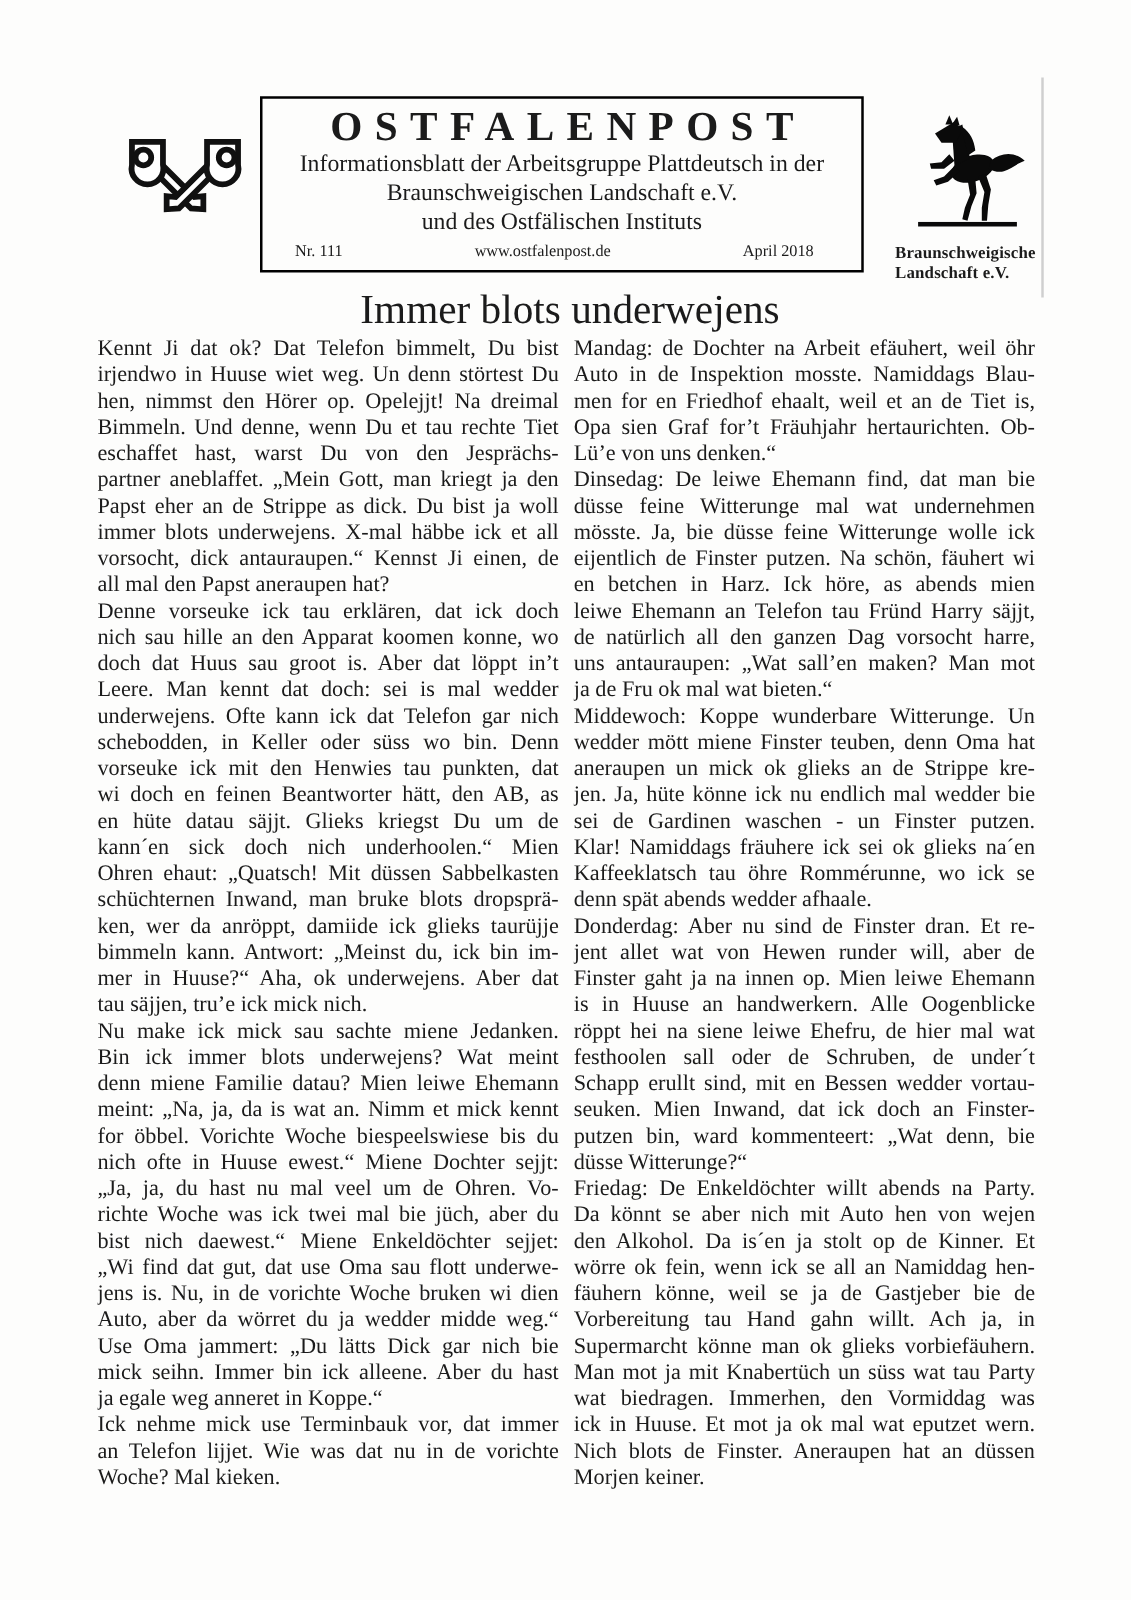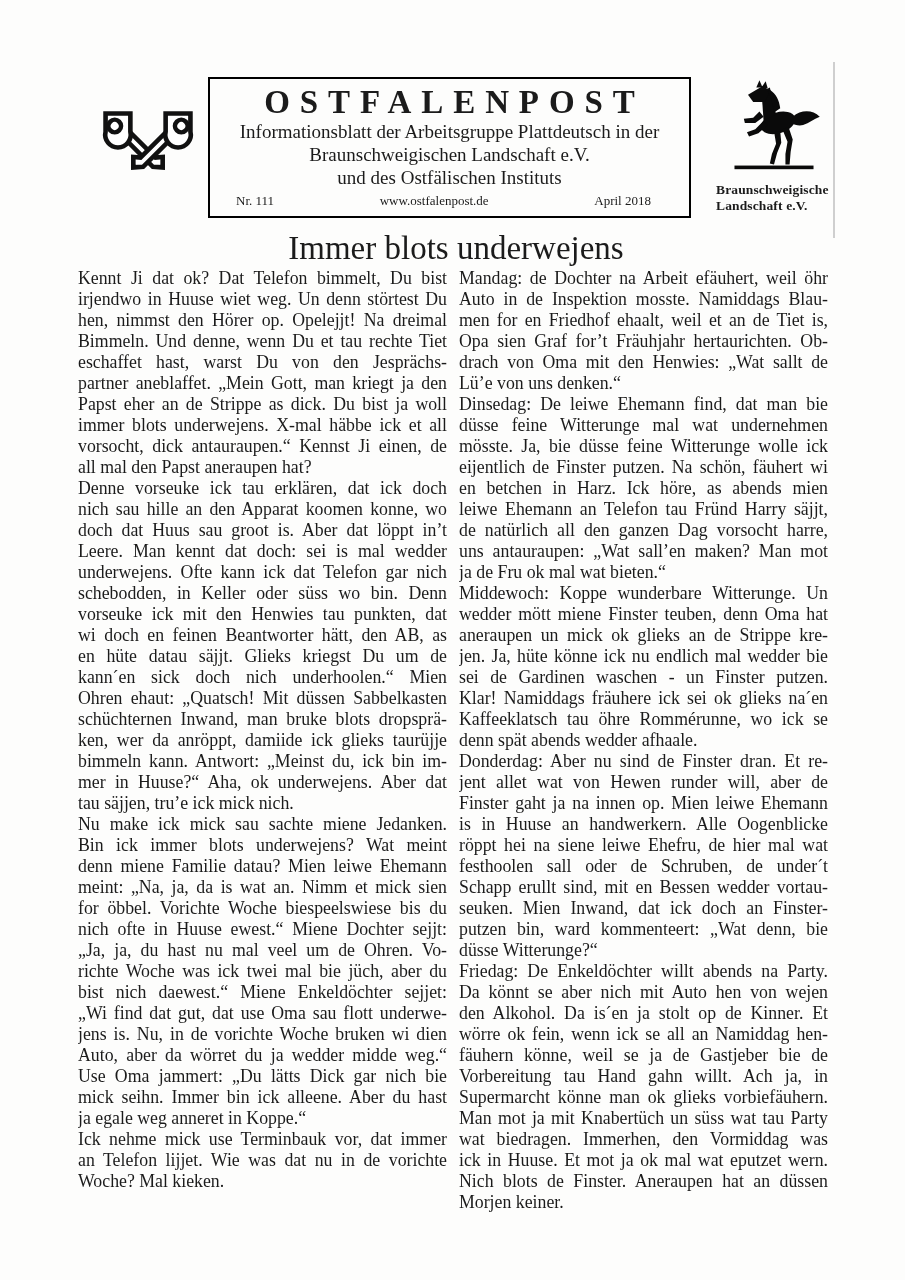--- a/index.html
+++ b/index.html
@@ -8,21 +8,21 @@
   
   .masthead{position:absolute;left:208px;top:77px;width:483px;height:141px;
             border:2px solid #000;box-sizing:border-box;text-align:center;background:#fdfdfc;}
   .masthead-title{margin:5px 0 0 0;font-size:33px;font-weight:bold;letter-spacing:0.30em;
                   text-indent:0.30em;line-height:36px;white-space:nowrap;}
   .masthead-sub{font-size:19px;line-height:23px;}
   .issue-row{display:flex;justify-content:space-between;align-items:baseline;
              padding:1px 38px 0 26px;font-size:13px;line-height:22px;}
   
   .left-logo{position:absolute;left:88px;top:98px;width:120px;height:92px;}
-  .right-logo{position:absolute;left:712px;top:68px;width:124px;}
+  .right-logo{position:absolute;left:712px;top:80px;width:124px;}
   .horse-svg{display:block;margin:0 auto;width:104px;height:114px;}
   .horse-caption{font-size:13.5px;font-weight:bold;line-height:16px;text-align:left;
                  padding-left:4px;letter-spacing:0.01em;}
   .scan-line{position:absolute;left:833px;top:62px;width:2px;height:176px;background:#cfcfcf;}
   
   .article-title{position:absolute;left:78px;top:228px;width:756px;margin:0;
                  font-size:33px;font-weight:normal;text-align:center;line-height:40px;}
   .columns{position:absolute;left:78px;top:268px;display:flex;gap:12px;}
   .col{width:369px;}
   .line{height:21px;overflow:hidden;text-align:justify;font-size:17.8px;line-height:21px;}
@@ -113,42 +113,41 @@
         <div class="line">kann´en sick doch nich underhoolen.“ Mien</div>
         <div class="line">Ohren ehaut: „Quatsch! Mit düssen Sabbelkasten</div>
         <div class="line">schüchternen Inwand, man bruke blots dropsprä-</div>
         <div class="line">ken, wer da anröppt, damiide ick glieks taurüjje</div>
         <div class="line">bimmeln kann. Antwort: „Meinst du, ick bin im-</div>
         <div class="line">mer in Huuse?“ Aha, ok underwejens. Aber dat</div>
         <div class="line last">tau säjjen, tru’e ick mick nich.</div>
         <div class="line">Nu make ick mick sau sachte miene Jedanken.</div>
         <div class="line">Bin ick immer blots underwejens? Wat meint</div>
         <div class="line">denn miene Familie datau? Mien leiwe Ehemann</div>
-        <div class="line">meint: „Na, ja, da is wat an. Nimm et mick sien</div>
+        <div class="line">meint: „Na, ja, da is wat an. Nimm et mick kennt</div>
         <div class="line">for öbbel. Vorichte Woche biespeelswiese bis du</div>
         <div class="line">nich ofte in Huuse ewest.“ Miene Dochter sejjt:</div>
         <div class="line">„Ja, ja, du hast nu mal veel um de Ohren. Vo-</div>
         <div class="line">richte Woche was ick twei mal bie jüch, aber du</div>
         <div class="line">bist nich daewest.“ Miene Enkeldöchter sejjet:</div>
         <div class="line">„Wi find dat gut, dat use Oma sau flott underwe-</div>
         <div class="line">jens is. Nu, in de vorichte Woche bruken wi dien</div>
         <div class="line">Auto, aber da wörret du ja wedder midde weg.“</div>
         <div class="line">Use Oma jammert: „Du lätts Dick gar nich bie</div>
         <div class="line">mick seihn. Immer bin ick alleene. Aber du hast</div>
         <div class="line last">ja egale weg anneret in Koppe.“</div>
         <div class="line">Ick nehme mick use Terminbauk vor, dat immer</div>
         <div class="line">an Telefon lijjet. Wie was dat nu in de vorichte</div>
         <div class="line last">Woche? Mal kieken.</div>
       </div>
     <div class="col">
         <div class="line">Mandag: de Dochter na Arbeit efäuhert, weil öhr</div>
         <div class="line">Auto in de Inspektion mosste. Namiddags Blau-</div>
         <div class="line">men for en Friedhof ehaalt, weil et an de Tiet is,</div>
         <div class="line">Opa sien Graf for’t Fräuhjahr hertaurichten. Ob-</div>
-        <div class="line">drach von Oma mit den Henwies: „Wat sallt de</div>
         <div class="line last">Lü’e von uns denken.“</div>
         <div class="line">Dinsedag: De leiwe Ehemann find, dat man bie</div>
         <div class="line">düsse feine Witterunge mal wat undernehmen</div>
         <div class="line">mösste. Ja, bie düsse feine Witterunge wolle ick</div>
         <div class="line">eijentlich de Finster putzen. Na schön, fäuhert wi</div>
         <div class="line">en betchen in Harz. Ick höre, as abends mien</div>
         <div class="line">leiwe Ehemann an Telefon tau Fründ Harry säjjt,</div>
         <div class="line">de natürlich all den ganzen Dag vorsocht harre,</div>
         <div class="line">uns antauraupen: „Wat sall’en maken? Man mot</div>
         <div class="line last">ja de Fru ok mal wat bieten.“</div>

